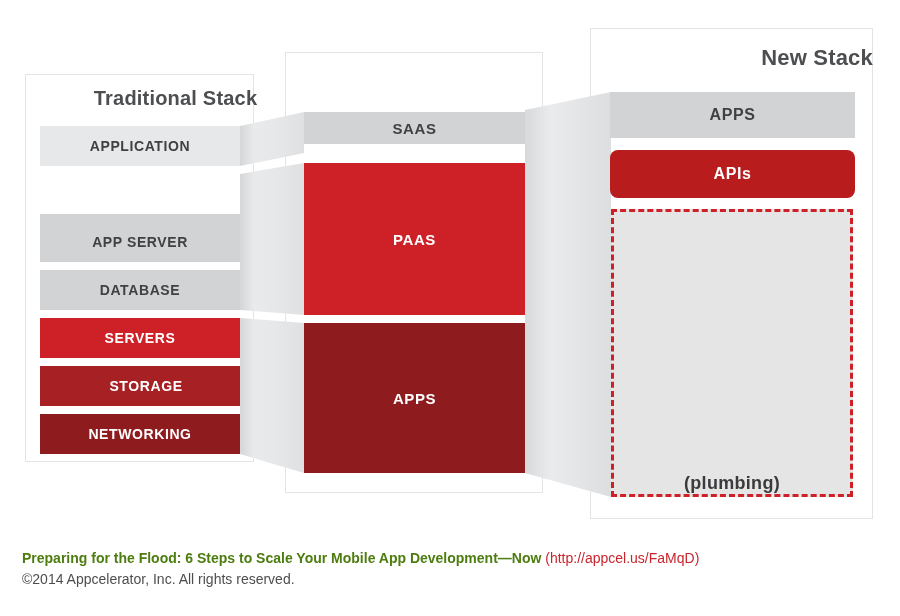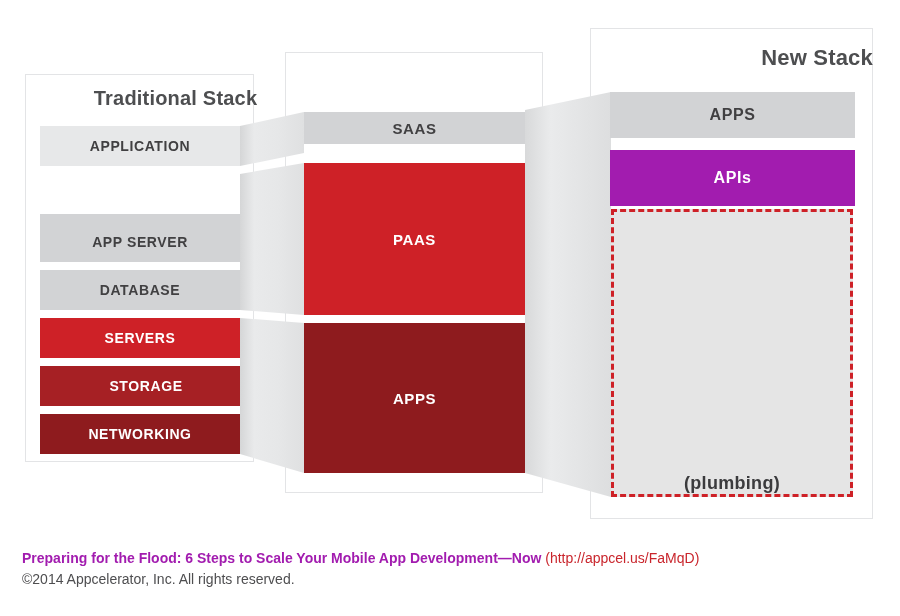--- a/index.html
+++ b/index.html
@@ -54,21 +54,21 @@
     letter-spacing:0.3px;
   }
   #footer{
     position:absolute;
     left:22px;top:548px;
     z-index:3;
     font-size:14px;
     line-height:21px;
     color:#262425;
   }
-  #footer .headline{font-weight:700;color:#a21caf;}
+  #footer .headline{font-weight:700;color:#4d7c0f;}
   #footer .link{font-weight:400;}
   #footer .copyright{font-weight:400;color:#4E4E50;}
 </style>
 </head>
 <body>
 
 <div id="stage">
 
   <div class="panel" style="left:25px;top:74px;width:229px;height:388px;"></div>
   <div class="panel" style="left:285px;top:52px;width:258px;height:441px;"></div>
@@ -103,21 +103,21 @@
   <div class="srow trad-row" style="top: 270px; background: rgb(210, 211, 213); color: rgb(65, 64, 66);">DATABASE</div>
   <div class="srow trad-row" style="top: 318px; background: rgb(206, 33, 39); color: rgb(255, 255, 255);">SERVERS</div>
   <div class="srow trad-row" style="top: 366px; background: rgb(166, 32, 36); color: rgb(255, 255, 255); padding-left: 12px;">STORAGE</div>
   <div class="srow trad-row" style="top: 414px; background: rgb(142, 27, 30); color: rgb(255, 255, 255);">NETWORKING</div>
 
   <div class="srow host-row" style="top: 112px; height: 32px; background: rgb(210, 211, 213); color: rgb(65, 64, 66);">SAAS</div>
   <div class="srow host-row" style="top: 163px; height: 152px; background: rgb(206, 33, 39); color: rgb(255, 255, 255);">PAAS</div>
   <div class="srow host-row" style="top: 323px; height: 150px; background: rgb(142, 27, 30); color: rgb(255, 255, 255);">APPS</div>
 
   <div class="srow new-row" style="top: 92px; height: 46px; background: rgb(210, 211, 213); color: rgb(65, 64, 66);">APPS</div>
-  <div class="srow new-row" style="top: 150px; height: 56px; background: #a21caf; color: rgb(255, 255, 255);">APIs</div>
+  <div class="srow new-row" style="top: 150px; height: 48px; background: #b91c1c; color: rgb(255, 255, 255); border-radius: 8px;">APIs</div>
 
   <div id="plumbing-box" style="border-color: rgb(206, 33, 39);">
     <span>(plumbing)</span>
   </div>
 
   <div id="footer">
     <div>
       <span class="headline">Preparing for the Flood: 6 Steps to Scale Your Mobile App Development—Now</span>
       <span class="link" style="color: rgb(201, 37, 44);">(http://appcel.us/FaMqD)</span>
     </div>

